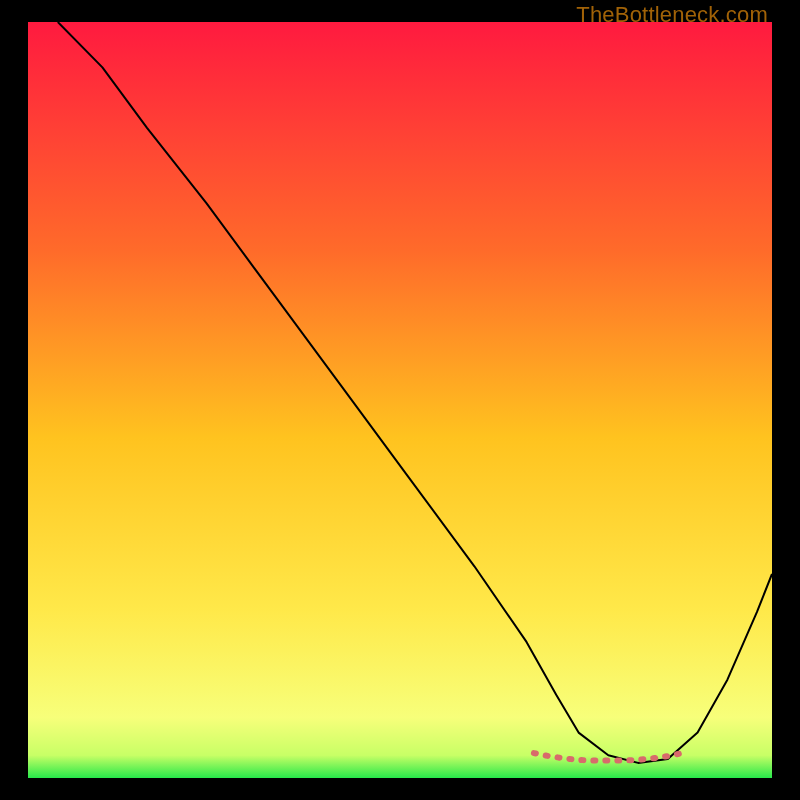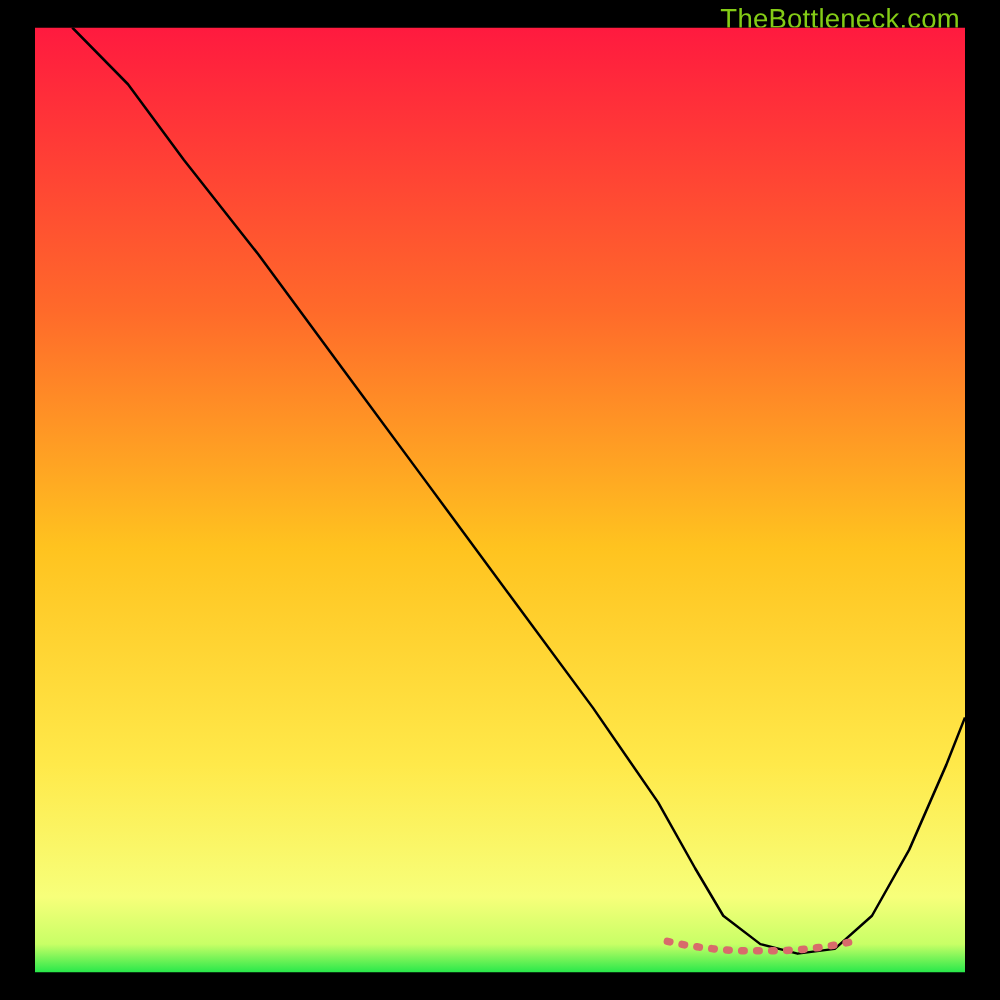--- a/index.html
+++ b/index.html
@@ -22,21 +22,21 @@
     position: absolute;
     left: 0;
     top: 0;
     width: 100%;
     height: 100%;
   }
   .watermark {
     position: absolute;
     top: 2px;
     right: 32px;
-    color: #84cc16;
+    color: #a16207;
     font-family: Arial, Helvetica, sans-serif;
     font-size: 22px;
     letter-spacing: 0.2px;
     user-select: none;
   }
 </style>
 </head>
 <body>
 
 <div class="watermark">TheBottleneck.com</div>

